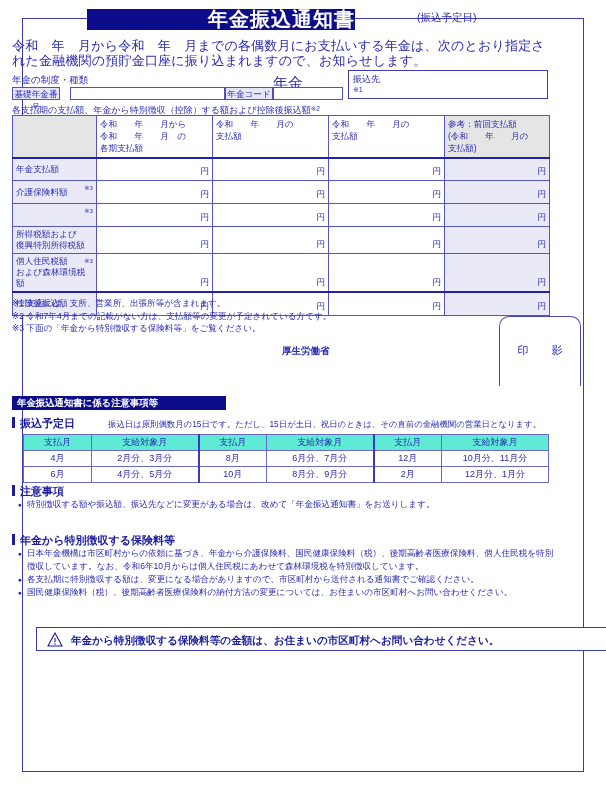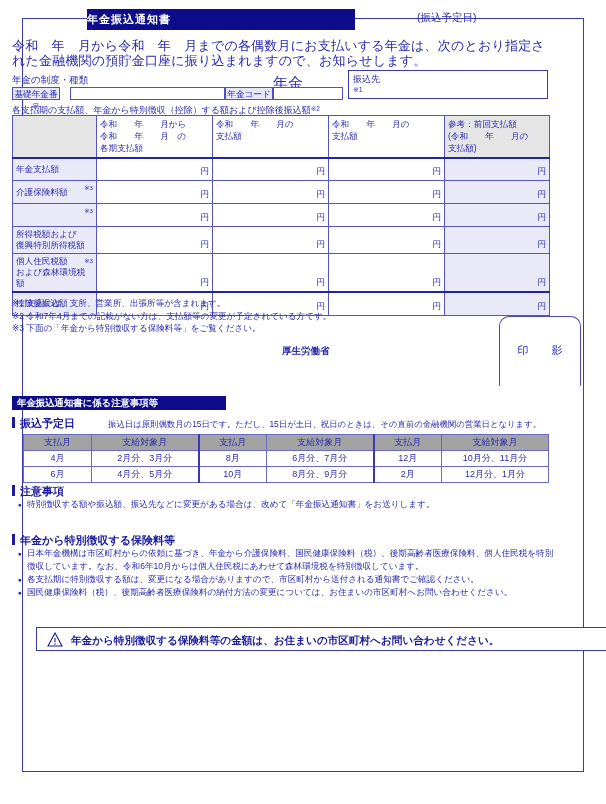--- a/index.html
+++ b/index.html
@@ -39,24 +39,24 @@
     height: 22px;
   }
   .title-bar {
     position: absolute;
     left: 64px;
     top: 0;
     width: 268px;
     height: 21px;
     background: #0d0d8c;
     color: #ffffff;
-    font-size: 11px;
+    font-size: 20px;
     font-weight: bold;
     letter-spacing: 1px;
-    text-align: left;
+    text-align: right;
     line-height: 21px;
   }
   .title-sub {
     position: absolute;
     left: 394px;
     top: 2px;
     font-size: 10.5px;
     color: #2a2ab0;
   }
 
@@ -279,21 +279,21 @@
     table-layout: fixed;
   }
   .sched-table td {
     border: 1px solid #6a6ac8;
     box-sizing: border-box;
     font-size: 9px;
     text-align: center;
     height: 14px;
     color: #2a2ab0;
   }
-  .sched-table .shd { background: #a3a3a3; }
+  .sched-table .shd { background: #5eead4; }
   .sched-table .sep { border-left: 2px solid #3a3ab5; }
 
   
   .bullets {
     position: absolute;
     font-size: 8.6px;
     line-height: 13px;
   }
   #b-notes { left: 18px; top: 498px; width: 540px; }
   #b-prem  { left: 18px; top: 547px; width: 540px; }

